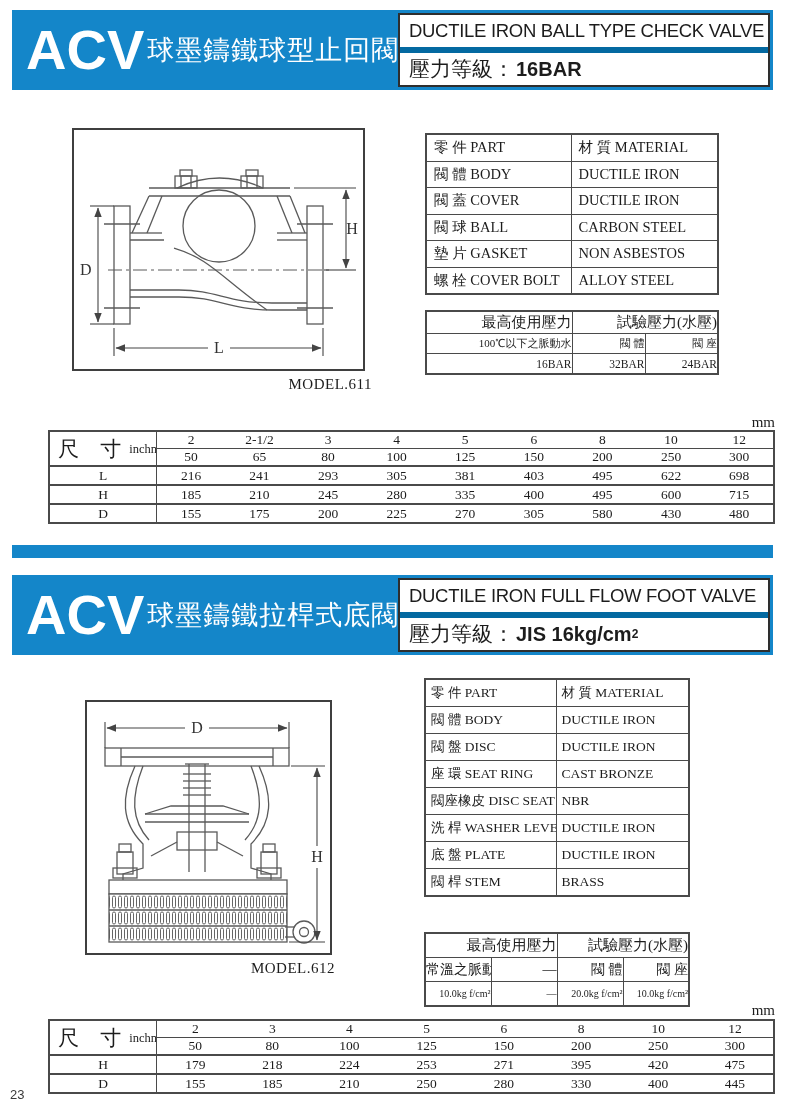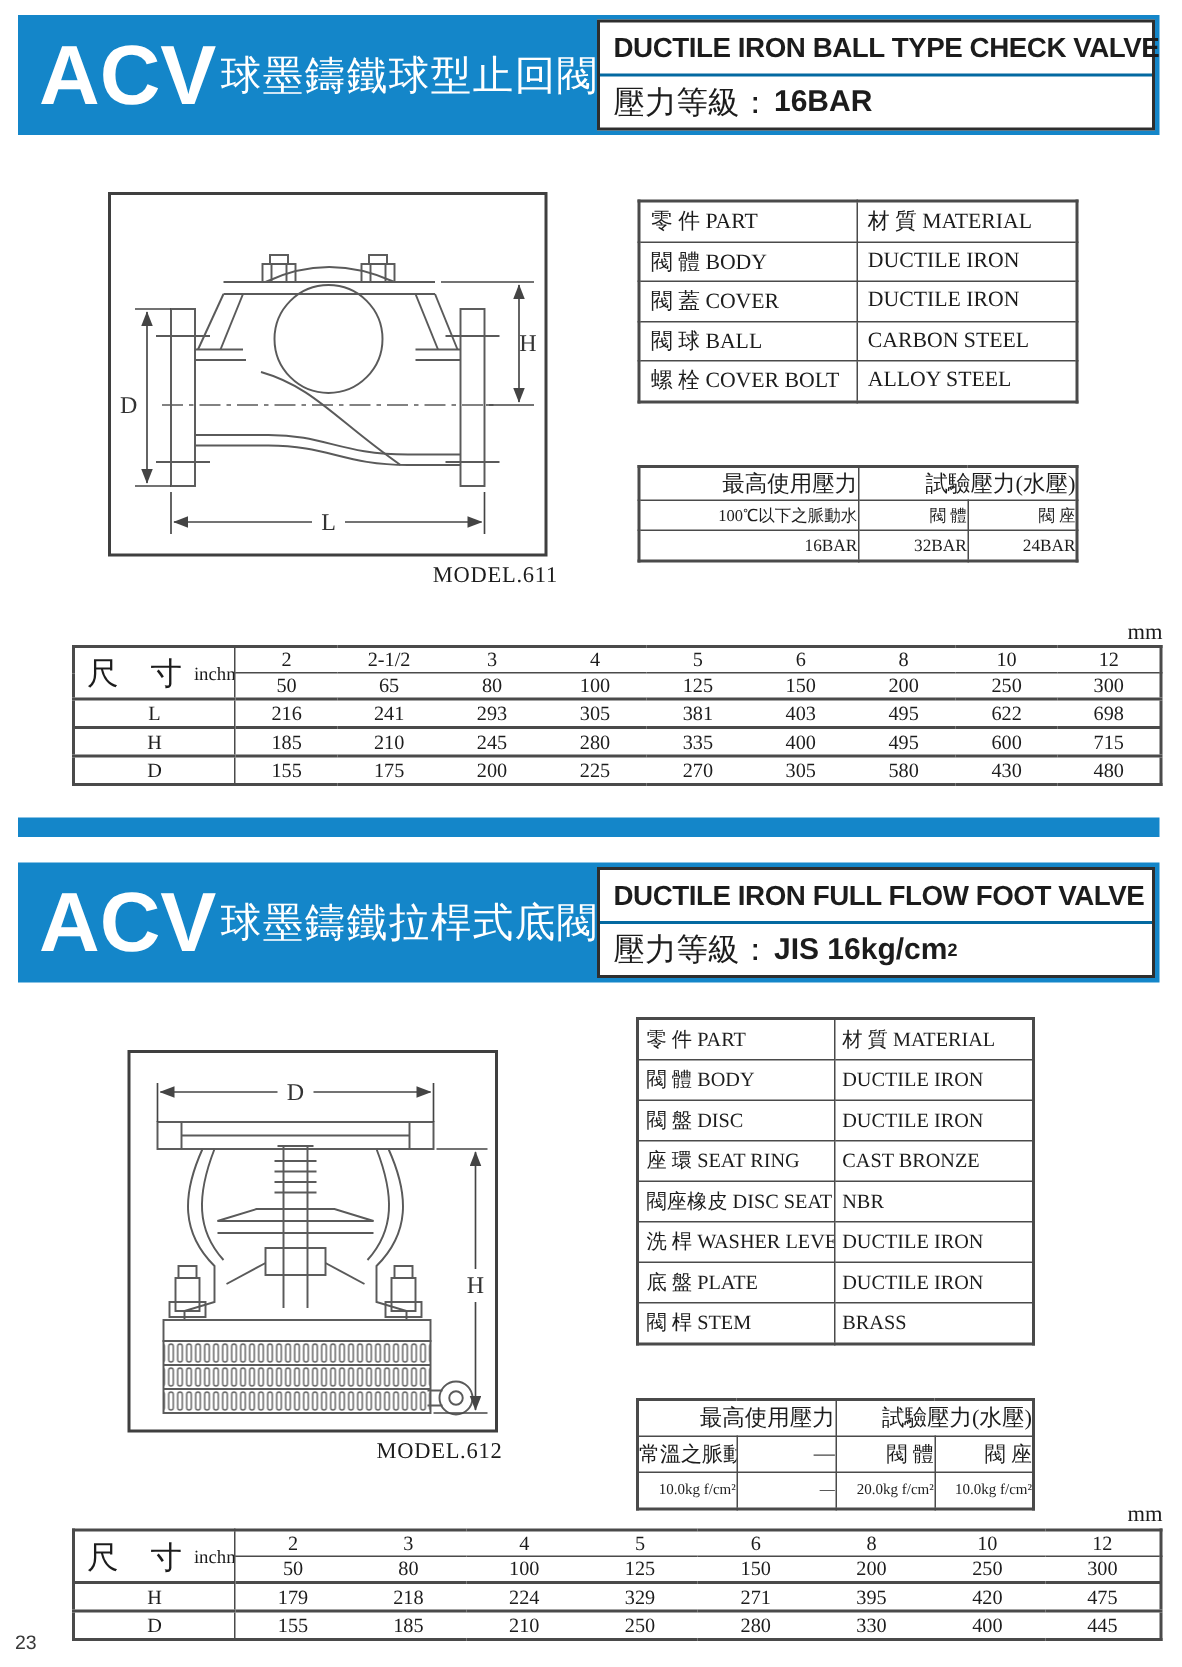--- a/index.html
+++ b/index.html
@@ -9,22 +9,22 @@
   
   .banner{position:absolute;left:12px;width:761px;height:80px;background:#1486c9;
           display:flex;align-items:center;}
   .brand{font-family:"Liberation Sans",sans-serif;font-weight:800;font-size:56px;
          color:#fff;margin-left:14px;letter-spacing:0px;line-height:80px;}
   .cjk-title{color:#fff;font-size:27px;letter-spacing:1px;margin-left:3px;white-space:nowrap;}
   .cjk-suffix{font-size:19px;margin-left:5px;}
   .wbox{position:absolute;top:3px;right:3px;width:372px;height:74px;background:#fff;
         border:2px solid #2e2e2e;box-sizing:border-box;display:flex;flex-direction:column;}
   .wrow{flex:1;display:flex;align-items:center;padding-left:9px;}
-  .wrow.en{border-bottom:2px solid #0369a1;font-family:"Liberation Sans",sans-serif;
-           font-weight:bold;font-size:18.5px;letter-spacing:-0.3px;white-space:nowrap;}
+  .wrow.en{border-bottom:6px solid #0369a1;font-family:"Liberation Sans",sans-serif;
+           font-weight:normal;font-size:18.5px;letter-spacing:-0.3px;white-space:nowrap;}
   .prlabel{font-size:21px;}
   .prvalue{font-family:"Liberation Sans",sans-serif;font-weight:bold;font-size:20px;margin-left:2px;}
   .prsup{font-family:"Liberation Sans",sans-serif;font-weight:bold;font-size:12px;
          vertical-align:super;line-height:0;}
 
   .bluebar{position:absolute;left:12px;top:545px;width:761px;height:13px;background:#1486c9;}
 
   
   .diagbox{position:absolute;background:#fff;border:2px solid #3f3f3f;box-sizing:border-box;}
   .modellabel{position:absolute;font-size:15px;letter-spacing:0.5px;text-align:right;}
@@ -162,20 +162,24 @@
           <td>閥 體 BODY</td>
           <td>DUCTILE IRON</td>
         </tr>
         <tr>
           <td>閥 蓋 COVER</td>
           <td>DUCTILE IRON</td>
         </tr>
         <tr>
           <td>閥 球 BALL</td>
           <td>CARBON STEEL</td>
+        </tr>
+        <tr>
+          <td>墊 片 GASKET</td>
+          <td>NON ASBESTOS</td>
         </tr>
         <tr>
           <td>螺 栓 COVER BOLT</td>
           <td>ALLOY STEEL</td>
         </tr>
       </tbody>
   </table>
 
   <table class="gridtbl press press1" style="position:absolute;left:425px;top:310px;width:292px;">
     <colgroup>
@@ -466,21 +470,21 @@
         <td>250</td>
         <td>300</td>
       </tr>
     </tbody>
     <tbody data-rows="section2.dim_table.rows">
         <tr>
           <td class="rl">H</td>
           <td>179</td>
           <td>218</td>
           <td>224</td>
-          <td>329</td>
+          <td>253</td>
           <td>271</td>
           <td>395</td>
           <td>420</td>
           <td>475</td>
         </tr>
         <tr>
           <td class="rl">D</td>
           <td>155</td>
           <td>185</td>
           <td>210</td>

